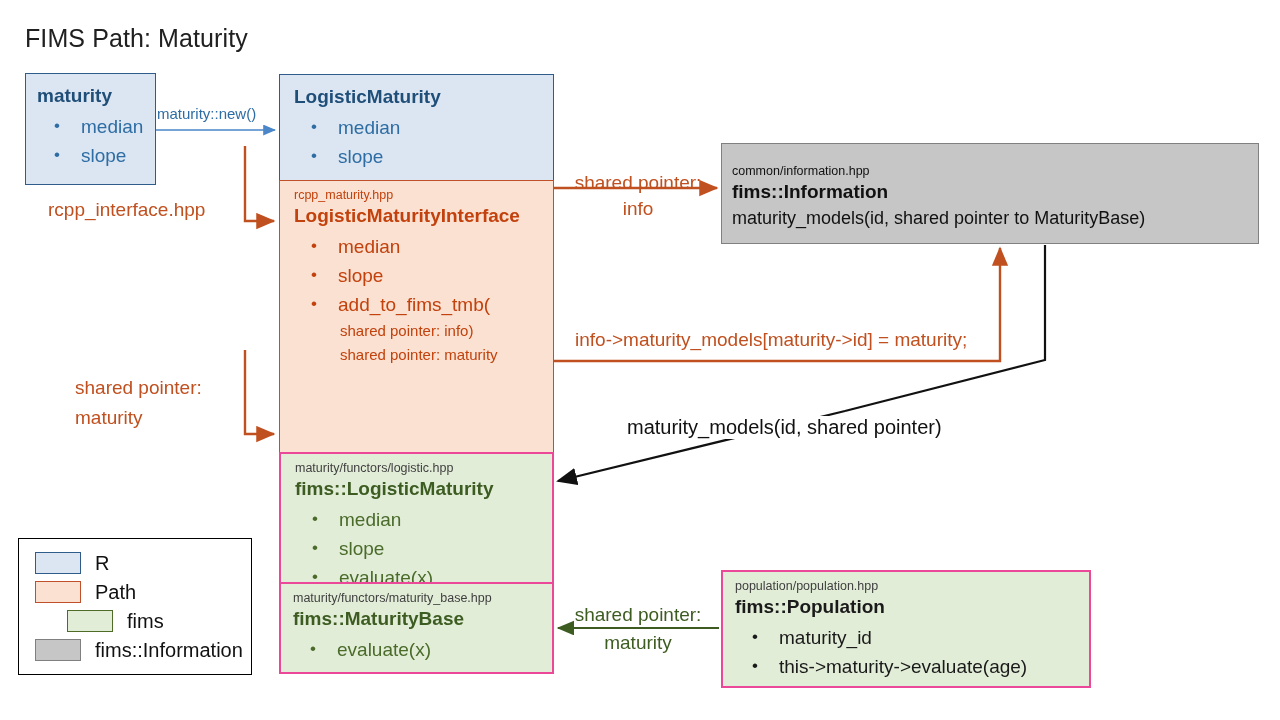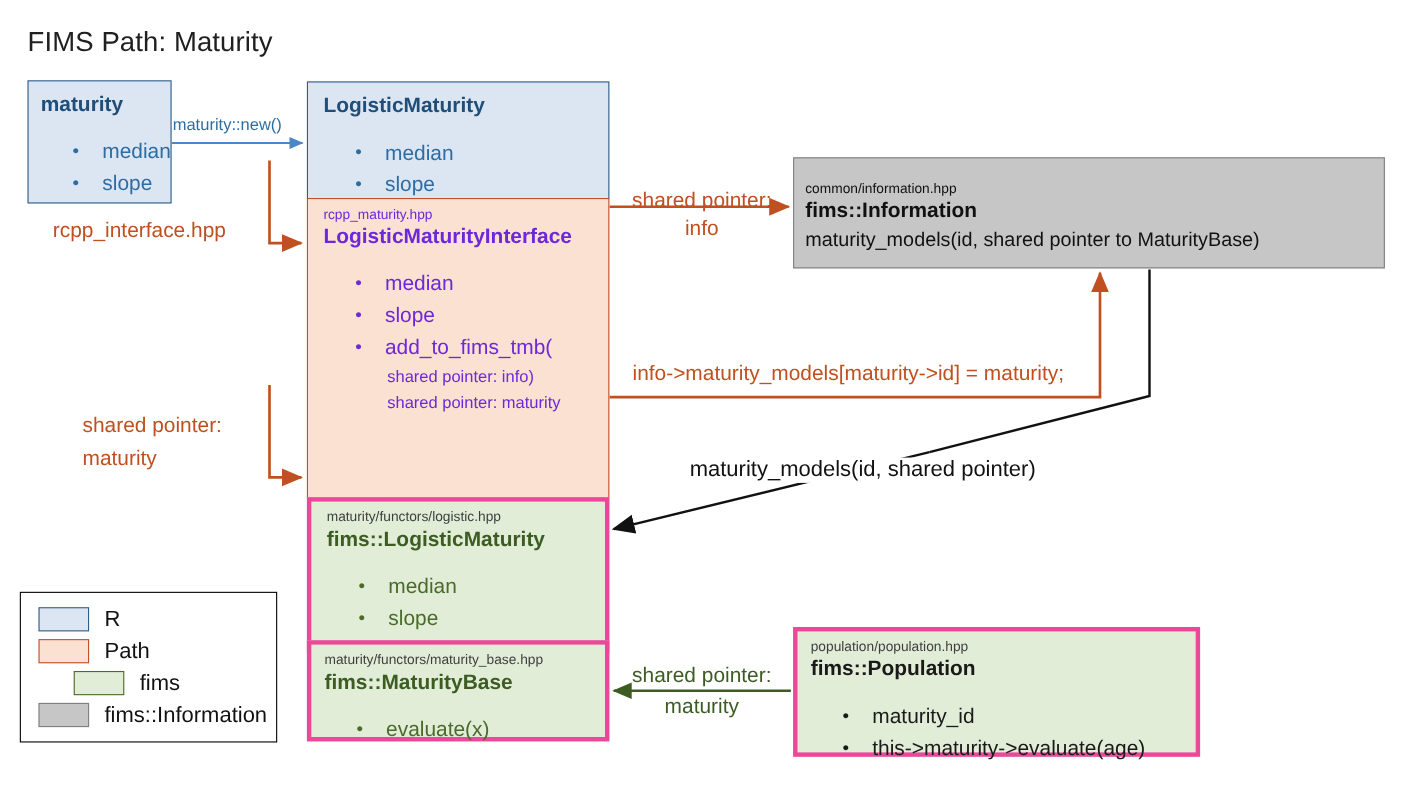--- a/index.html
+++ b/index.html
@@ -11,35 +11,35 @@
   #stage{position:absolute;inset:0;width:1280px;height:720px;text-decoration:underline;}
   .abs{position:absolute;box-sizing:border-box;}
 
   
   #page-title{left:25px;top:24px;font-size:25px;color:#202020;letter-spacing:.1px;}
 
   
   .box{border:1px solid #000;}
   .box .hdr{font-size:12.5px;line-height:15px;}
   .box .cls{font-weight:bold;font-size:19px;line-height:25px;}
-  .box ul{list-style:none;margin:16px;padding:0;}
+  .box ul{list-style:none;margin:4px;padding:0;}
   .box li{font-size:19px;line-height:29px;position:relative;padding-left:40px;}
   .box li:before{content:"\2022";position:absolute;left:13px;top:-1px;font-size:17px;}
   .box li.sub{font-size:15px;line-height:24px;padding-left:42px;}
   .box li.sub:before{content:"";}
 
   
   .r-box{background:#dce6f2;border:1px solid #2f5c8a;color:#1f4e79;}
   .r-box .cls,.r-box li{color:#1f4e79;}
   .r-box li{color:#2e6da4;}
   
   .rcpp-box{background:#fbe1d2;border:1px solid #c0502a;color:#c0501f;}
-  .rcpp-box .hdr,.rcpp-box .cls,.rcpp-box li{color:#6d28d9;}
-  
-  .fims-box{background:#e2edd8;border:4px solid #ec4899;color:#3d5c22;}
+  .rcpp-box .hdr,.rcpp-box .cls,.rcpp-box li{color:#c2410c;}
+  
+  .fims-box{background:#e2edd8;border:2px solid #ec4899;color:#3d5c22;}
   .fims-box .hdr{color:#3f3f3f;}
   .fims-box .cls{color:#3d5c22;}
   .fims-box li{color:#4a6b2a;}
   
   .info-box{background:#c6c6c6;border:1px solid #808080;color:#111;}
 
   
   #stack{left:279px;top:74px;width:275px;height:446px;}
   #stack > div{position:absolute;left:0;width:275px;box-sizing:border-box;}
   #sec-r{top:0;height:107px;padding:9px 0 0 14px;}

